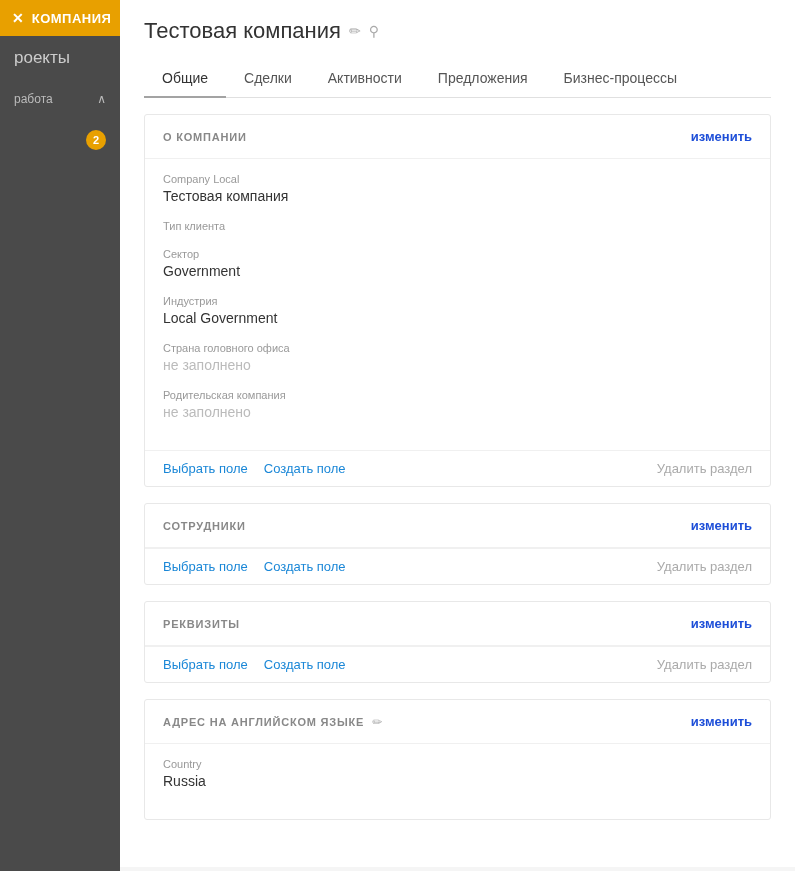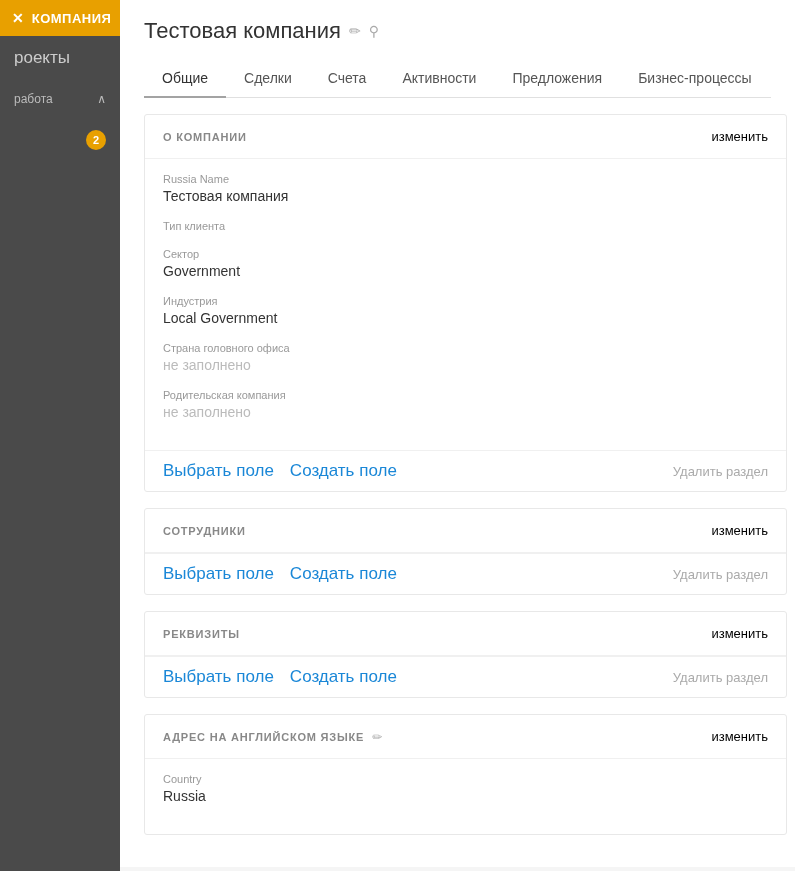--- a/index.html
+++ b/index.html
@@ -114,21 +114,21 @@
       margin-bottom: -1px;
     }
     .tab.active {
       color: #333;
       border-bottom: 2px solid #a3a3a3;
       font-weight: 500;
     }
 
     
     .content {
-      padding: 0 8px 24px 24px;
+      padding: 0 24px 24px 24px;
     }
 
     
     .section {
       background: #fff;
       border: 1px solid #e8e8e8;
       border-radius: 3px;
       margin-top: 16px;
     }
     .section-header {
@@ -140,22 +140,23 @@
     }
     .section-title {
       font-size: 11px;
       color: #888;
       font-weight: bold;
       letter-spacing: 0.8px;
       text-transform: uppercase;
     }
     .section-edit {
       font-size: 13px;
-      color: #000000;
-      cursor: pointer;
+      color: #1d4ed8;
+      cursor: pointer;
+      font-weight: bold;
     }
 
     .section-body {
       padding: 14px 18px;
     }
 
     
     .field-row {
       margin-bottom: 16px;
     }
@@ -178,21 +179,21 @@
       align-items: center;
       justify-content: space-between;
       padding: 10px 18px;
       border-top: 1px solid #f0f0f0;
     }
     .section-footer-left {
       display: flex;
       gap: 16px;
     }
     .link {
-      font-size: 17px;
+      font-size: 13px;
       color: #1a87d7;
       cursor: pointer;
       text-decoration: none;
     }
     .link-danger {
       font-size: 13px;
       color: #aaa;
       cursor: pointer;
     }
 
@@ -227,37 +228,36 @@
 <div class="main">
   <div class="page-header">
     <div class="page-title-row">
       <h1 class="page-title">Тестовая  компания</h1>
       <span class="title-icon">✏</span>
       <span class="title-icon">⚲</span>
     </div>
     <div class="tabs">
       <div class="tab active">Общие</div>
       <div class="tab">Сделки</div>
-      <div class="tab">Счета</div>
       <div class="tab">Активности</div>
       <div class="tab">Предложения</div>
       <div class="tab">Бизнес-процессы</div>
     </div>
   </div>
 
   <div class="content">
 
     <div class="section">
       <div class="section-header">
         <span class="section-title">О КОМПАНИИ</span>
         <span class="section-edit">изменить</span>
       </div>
       <div class="section-body">
         <div class="field-row">
-          <div class="field-label">Russia Name</div>
+          <div class="field-label">Company Local</div>
           <div class="field-value">Тестовая компания</div>
         </div>
         <div class="field-row">
           <div class="field-label">Тип клиента</div>
         </div>
         <div class="field-row">
           <div class="field-label">Сектор</div>
           <div class="field-value">Government</div>
         </div>
         <div class="field-row">

